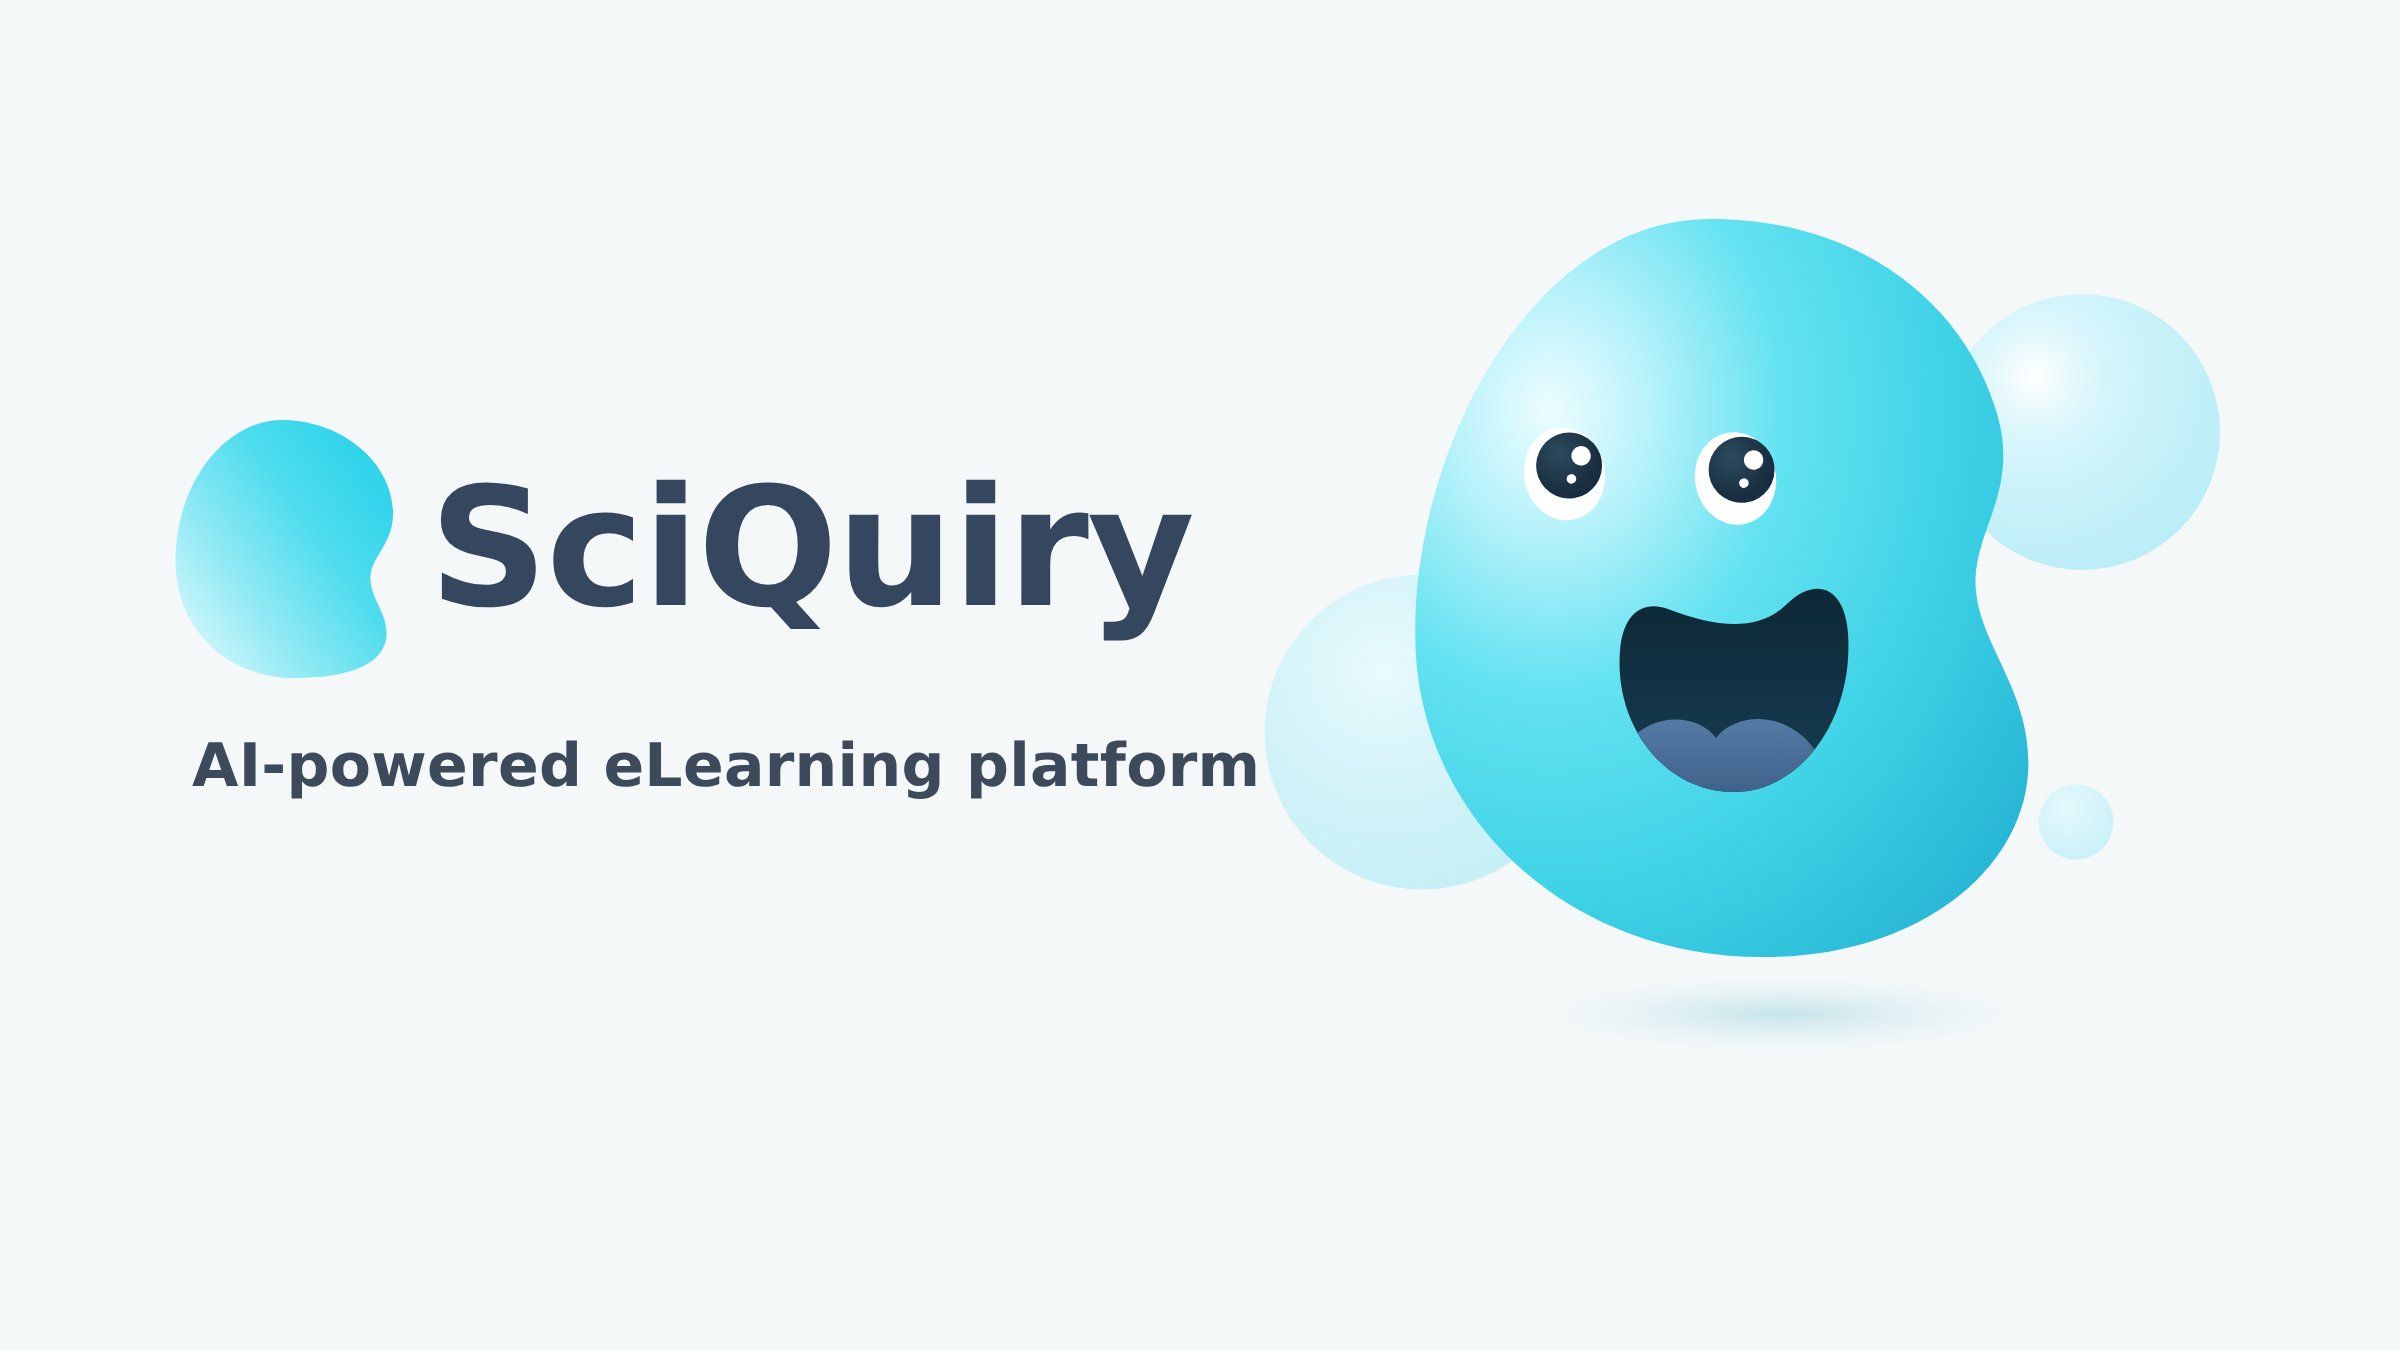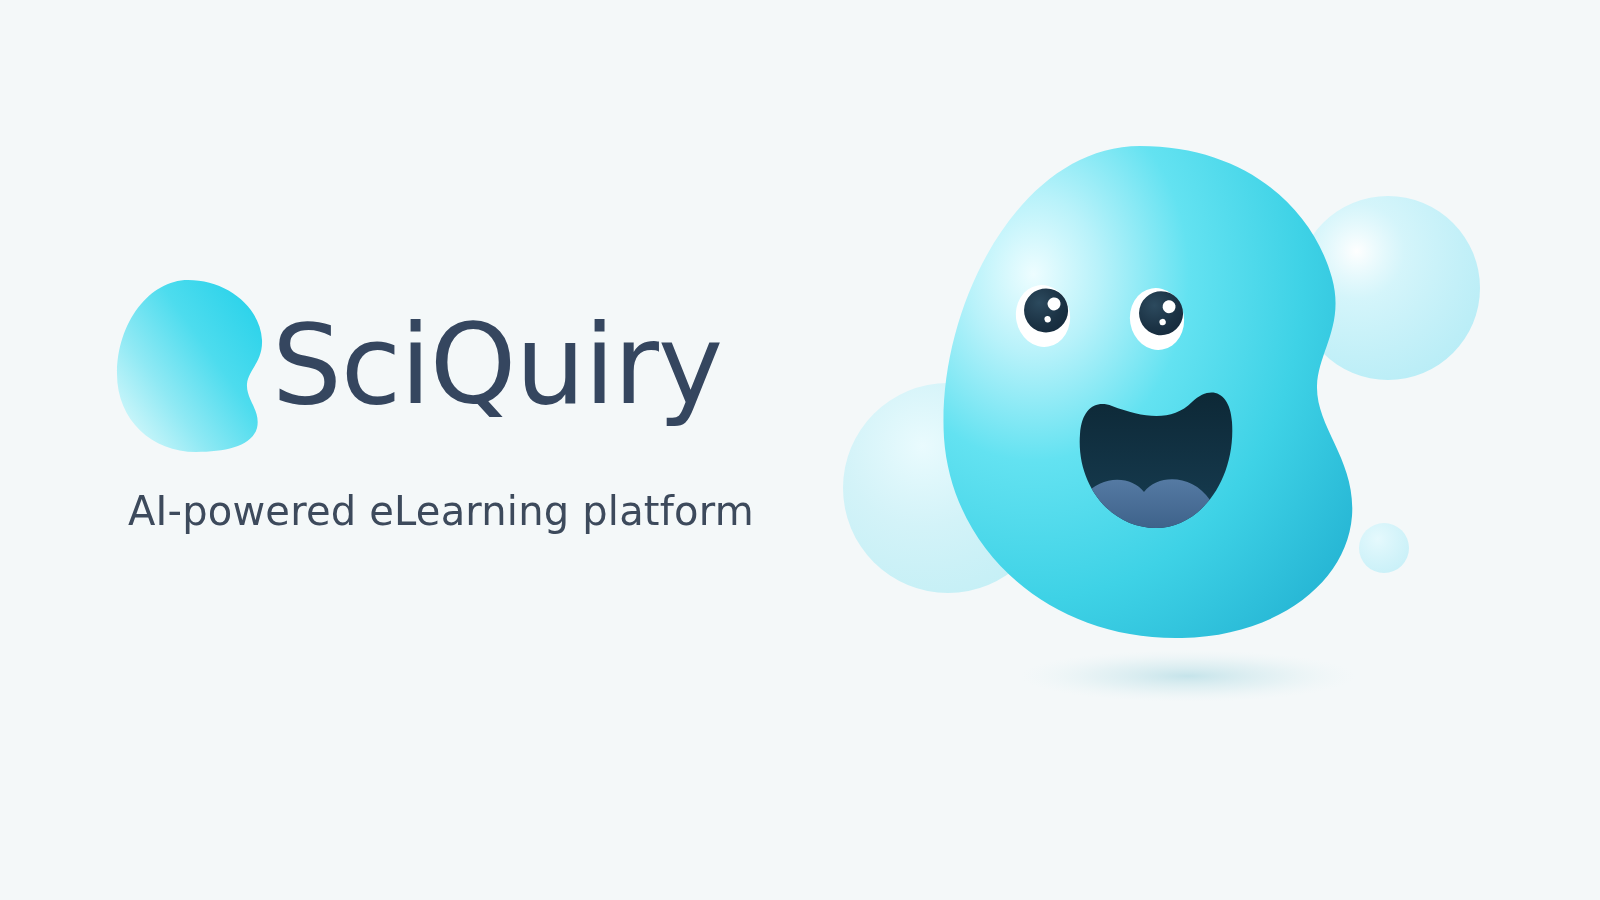--- a/index.html
+++ b/index.html
@@ -40,35 +40,35 @@
   .logo-mark {
     width: 150px;
     height: 175px;
     flex: 0 0 auto;
     margin-left: 4px;
   }
 
   .wordmark {
     font-family: "DejaVu Sans", sans-serif;
     font-size: 110px;
-    font-weight: 400;
+    font-weight: 700;
     letter-spacing: -1px;
     color: #35465f;
     line-height: 1;
-    margin-left: 8px;
+    margin-left: 22px;
     white-space: nowrap;
   }
 
   .tagline {
     position: absolute;
     left: 18px;
     top: 218px;
     font-family: "DejaVu Sans", sans-serif;
     font-size: 40px;
-    font-weight: 400;
+    font-weight: 700;
     letter-spacing: 0.2px;
     color: #3d4a5c;
     white-space: nowrap;
   }
 
   
   .mascot-area {
     position: absolute;
     left: 840px;
     top: 120px;

